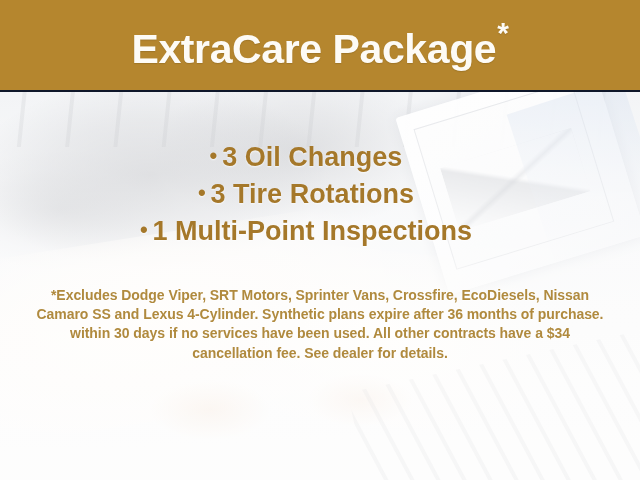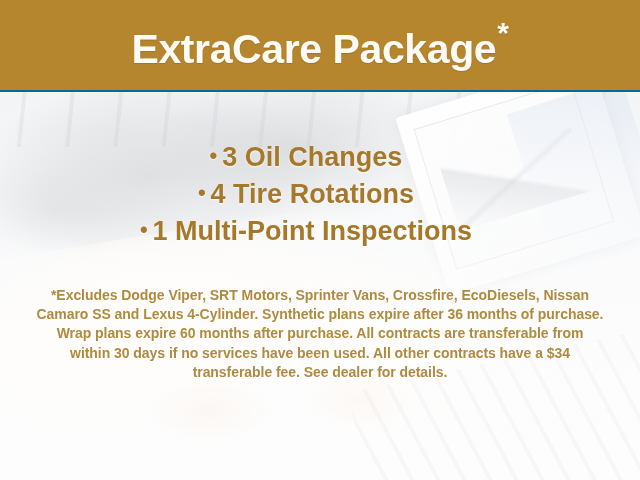--- a/index.html
+++ b/index.html
@@ -151,21 +151,21 @@
 
   
   .header-band {
     position: absolute;
     left: 0;
     top: 0;
     width: 640px;
     height: 92px;
     background: #b5862e;
     box-sizing: border-box;
-    border-bottom: 2px solid #0369a1;
+    border-bottom: 2px solid #0f172a;
     display: flex;
     align-items: center;
     justify-content: center;
     overflow: hidden;
   }
   .header-title {
     color: #fdfbf6;
     font-size: 41px;
     font-weight: 700;
     letter-spacing: -0.4px;
@@ -241,25 +241,24 @@
   <div class="bg-warm"></div>
   <div class="bg-grille"></div>
   <div class="bg-layer bg-haze"></div>
 
   <div class="header-band">
     <div class="header-title"><span>ExtraCare Package</span><span class="ast">*</span></div>
   </div>
 
   <div class="bullets">
     <div class="bullet-line"><span class="dot">•</span><span>3 Oil Changes</span></div>
-    <div class="bullet-line"><span class="dot">•</span><span>4 Tire Rotations</span></div>
+    <div class="bullet-line"><span class="dot">•</span><span>3 Tire Rotations</span></div>
     <div class="bullet-line"><span class="dot">•</span><span>1 Multi-Point Inspections</span></div>
   </div>
 
   <div class="fineprint">
     <div class="fine-line">*Excludes Dodge Viper, SRT Motors, Sprinter Vans, Crossfire, EcoDiesels, Nissan</div>
     <div class="fine-line">Camaro SS and Lexus 4-Cylinder. Synthetic plans expire after 36 months of purchase.</div>
-    <div class="fine-line">Wrap plans expire 60 months after purchase. All contracts are transferable from</div>
     <div class="fine-line">within 30 days if no services have been used. All other contracts have a $34</div>
-    <div class="fine-line">transferable fee. See dealer for details.</div>
+    <div class="fine-line">cancellation fee. See dealer for details.</div>
   </div>
 
 </div>
 
 </body></html>

